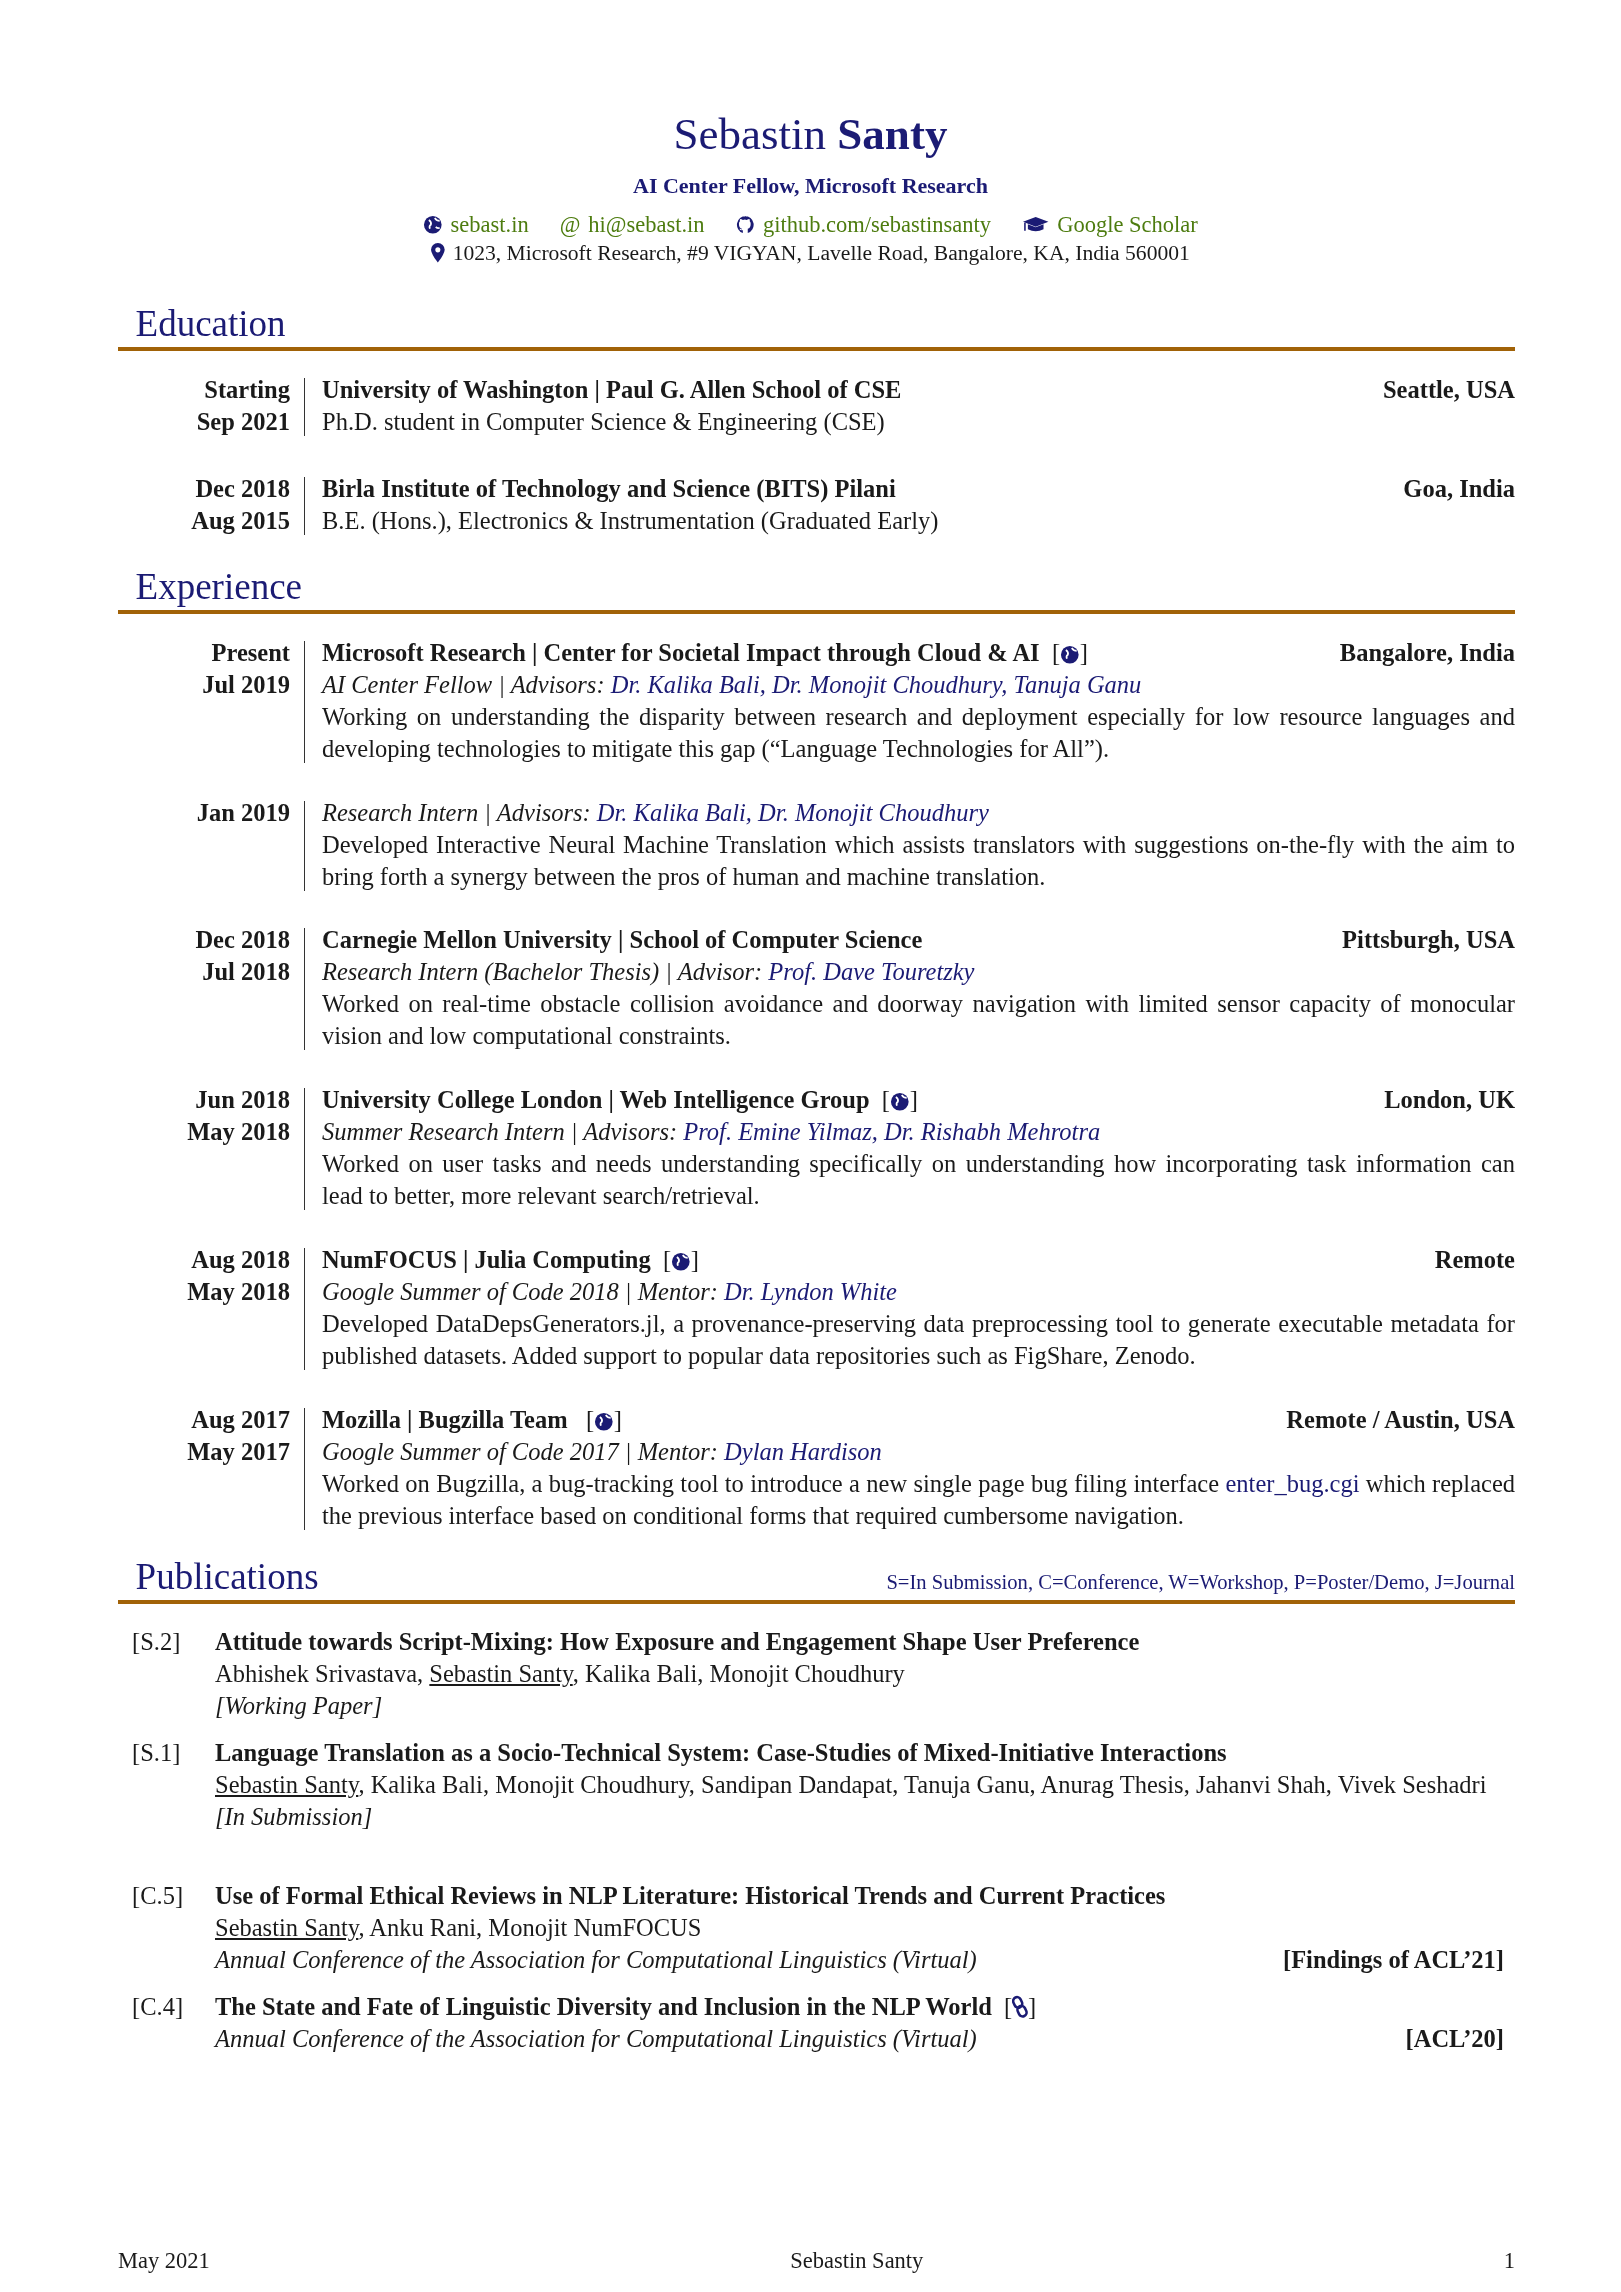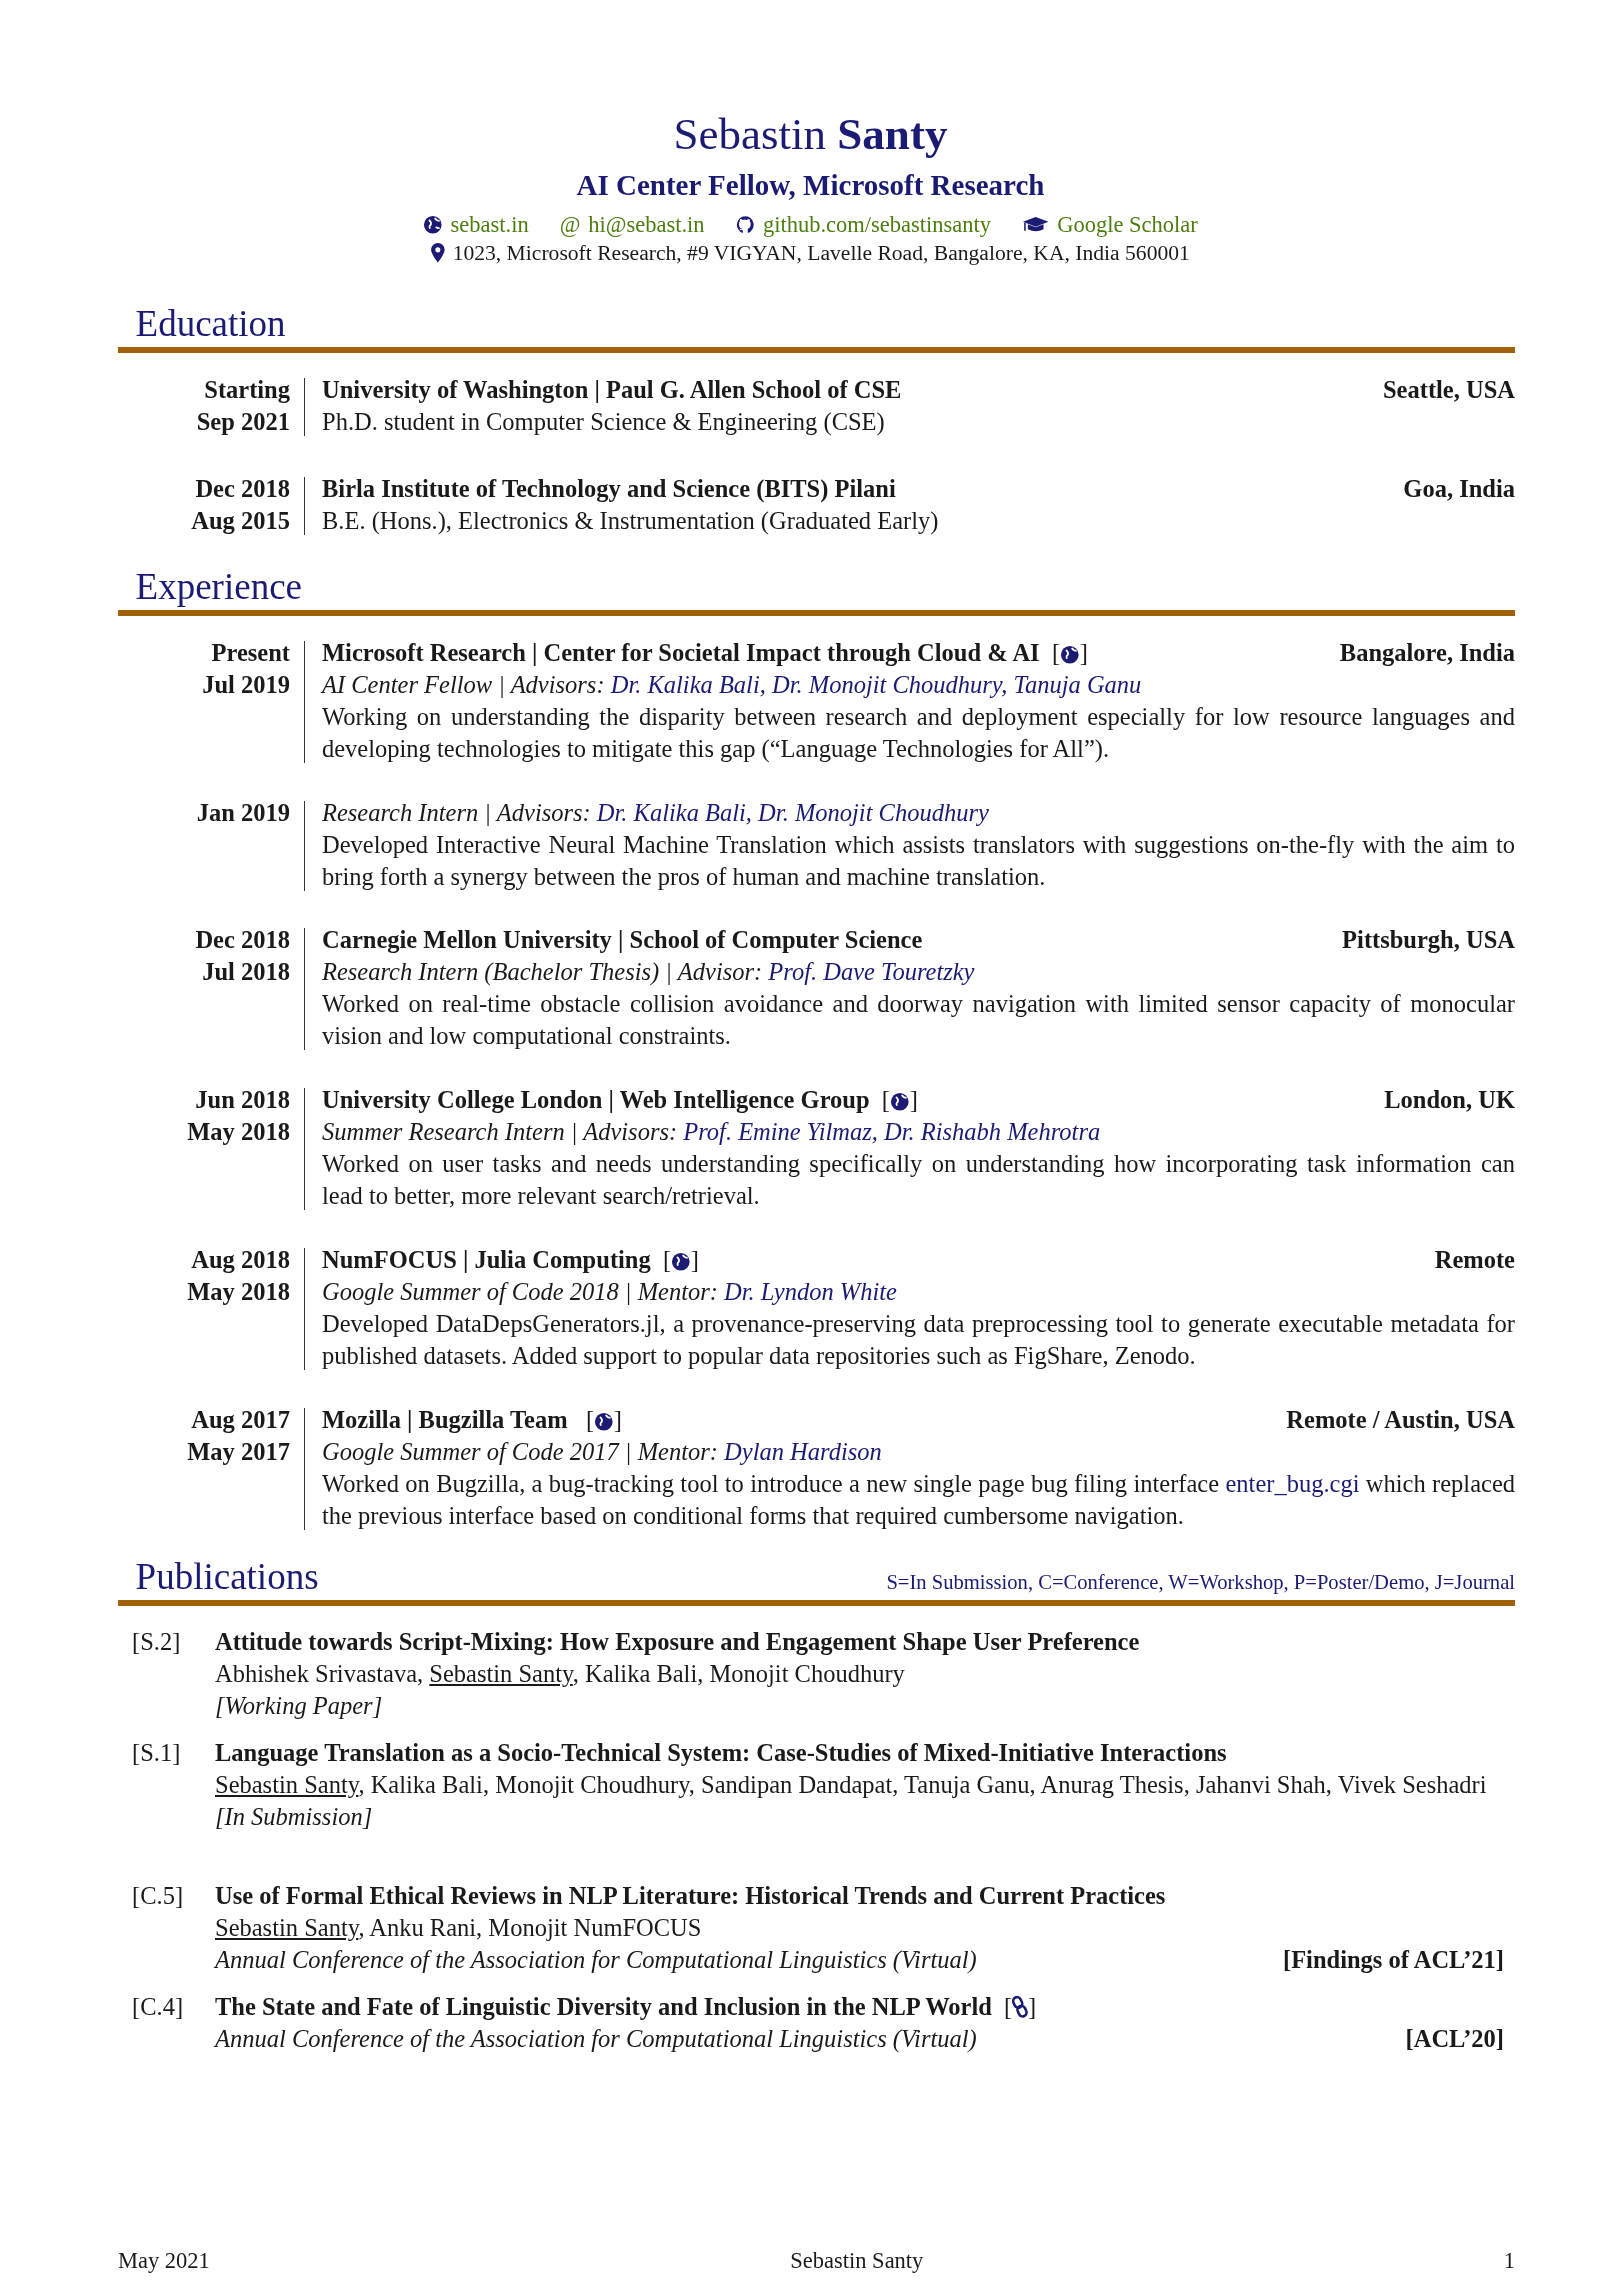--- a/index.html
+++ b/index.html
@@ -1,25 +1,25 @@
 <!DOCTYPE html>
 <html><head>
 <meta charset="utf-8">
 <style>
   html, body { margin: 0; padding: 0; background: #ffffff; }
   body { width: 1621px; height: 2293px; position: relative; font-family: "Liberation Serif", "DejaVu Serif", serif; color: #1a1a1a; overflow: hidden; }
   .header { position: absolute; top: 106px; left: 0; width: 1621px; text-align: center; }
   .name { font-size: 45px; line-height: 57px; color: #1b1b74; }
   .name b { font-weight: bold; }
-  .subtitle { font-size: 29px; font-weight: bold; color: #1b1b74; margin-top: 3.9px; line-height: 37px; }
+  .subtitle { font-size: 22px; font-weight: bold; color: #1b1b74; margin-top: 3.9px; line-height: 37px; }
   .contacts { font-size: 22.5px; color: #4d7c0f; margin-top: 5.9px; line-height: 29px; }
   .contacts .c { display: inline-block; margin: 0 12.7px; }
   .contacts svg, .address svg { vertical-align: -2.9px; margin-right: 7.8px; }
   .address { font-size: 21.6px; color: #1a1a1a; line-height: 29px; }
-  .section-head { position: absolute; left: 118px; width: 1397px; border-bottom: 6px solid #a16207; }
+  .section-head { position: absolute; left: 118px; width: 1397px; border-bottom: 4px solid #a16207; }
   .section-head .t { font-size: 37px; color: #1b1b74; padding-left: 17.6px; line-height: 47px; display: inline-block; }
   .section-head .legend { position: absolute; right: 0; bottom: 5.9px; font-size: 20.6px; color: #1b1b74; }
   .entry { position: absolute; left: 118px; width: 1397px; font-size: 24.5px; line-height: 32px; }
   .entry .dates { position: absolute; left: 0; width: 172px; text-align: right; font-weight: bold; }
   .entry .bar { position: absolute; left: 186px; top: 3.9px; bottom: 2px; border-left: 1.5px solid #333; }
   .entry .body { margin-left: 204px; }
   .entry .row1 { display: flex; justify-content: space-between; font-weight: bold; align-items: flex-end; }
   .entry .row2 { font-style: italic; }
   .entry .desc { text-align: justify; }
   .adv { color: #1b1b74; }

